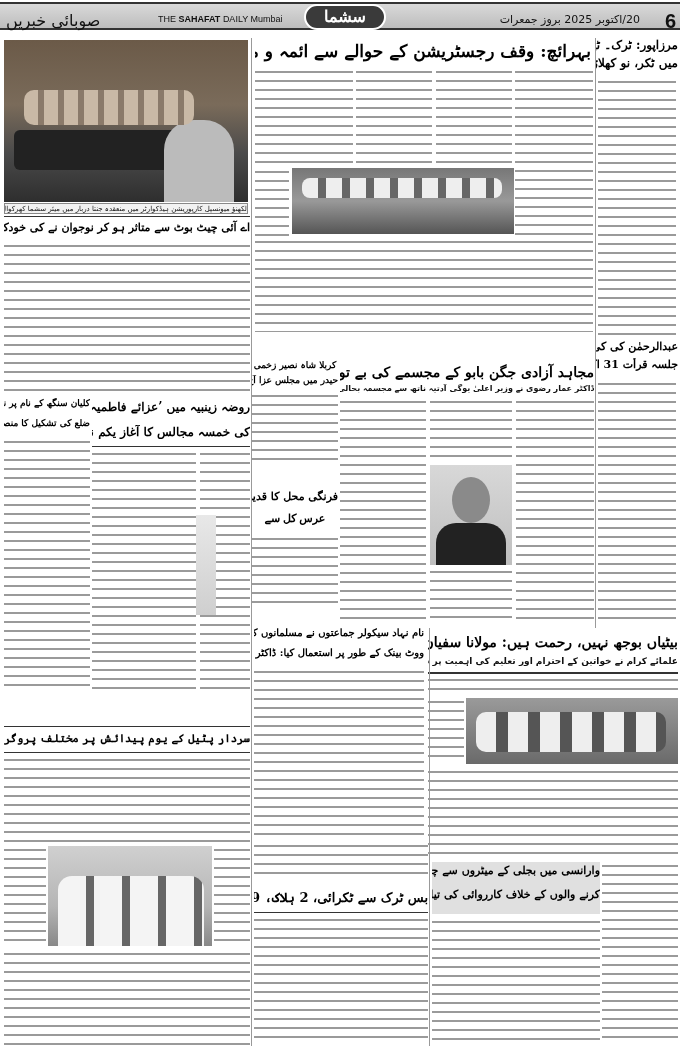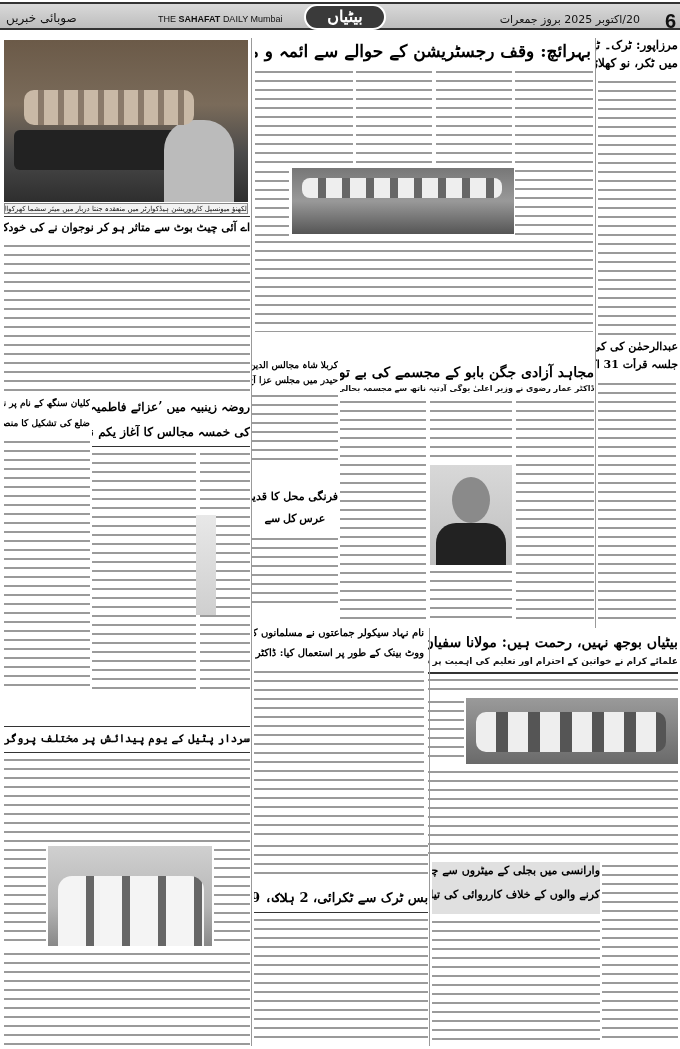--- a/index.html
+++ b/index.html
@@ -5,42 +5,42 @@
   * { box-sizing: border-box; margin: 0; padding: 0; }
   body { width: 680px; height: 1049px; background: #fff; font-family: "DejaVu Sans", sans-serif; position: relative; overflow: hidden; color: #111; }
   .abs { position: absolute; }
   .masthead { left: 0; top: 0; width: 680px; height: 36px; }
   .mh-bar { position: absolute; left: 0; top: 2px; width: 680px; height: 28px; background: linear-gradient(#d9d9d9,#bdbdbd); border-top: 2px solid #333; border-bottom: 2px solid #333; }
   .mh-pagenum { position: absolute; right: 4px; top: 6px; font: bold 20px "Liberation Sans", sans-serif; }
   .mh-date { position: absolute; right: 40px; top: 9px; font-size: 11px; direction: rtl; }
   .mh-logo { position: absolute; left: 304px; top: 4px; width: 82px; height: 26px; border-radius: 13px; background: #3a3a3a; border: 2px solid #fff; color: #fff; text-align: center; font: bold 16px "DejaVu Serif", serif; line-height: 22px; }
   .mh-brand { position: absolute; left: 158px; top: 10px; font: 9px "Liberation Sans", sans-serif; }
   .mh-brand b { font-weight: bold; margin-top: 20px; }
-  .mh-section { position: absolute; left: 6px; top: 7px; font-size: 12px; direction: rtl; }
+  .mh-section { position: absolute; left: 6px; top: 7px; font-size: 16px; direction: rtl; }
   .hl { font-family: "DejaVu Serif", serif; font-weight: bold; direction: rtl; text-align: center; color: #000; line-height: 1.2; white-space: nowrap; overflow: hidden; }
   .sub { font-family: "DejaVu Sans", sans-serif; direction: rtl; text-align: center; white-space: nowrap; overflow: hidden; }
   .body-text { direction: rtl; text-align: justify; font-size: 5px; line-height: 9px; color: #333; overflow: hidden; }
   .lines { background: repeating-linear-gradient(#fff 0 3px, #9a9a9a 3px 5px, #fff 5px 9px); }
   .photo { background: #888; overflow: hidden; }
   .rule { background: #333; }
   .vrule { background: #999; width: 1px; }
   .caption { font-size: 7px; direction: rtl; text-align: center; border: 1px solid #888; background: #f2f2f2; white-space: nowrap; overflow: hidden; }
   .grey-box { background: #e0e0e0; }
 </style>
 </head>
 <body>
 
 <div class="abs masthead">
   <div class="mh-bar">
     <span class="mh-section">صوبائی خبریں</span>
     <span class="mh-brand"><span>THE</span> <b>SAHAFAT</b> <span>DAILY Mumbai</span></span>
     <span class="mh-date">20/اکتوبر 2025 بروز جمعرات</span>
     <span class="mh-pagenum">6</span>
   </div>
-  <div class="mh-logo">بیٹیاں</div>
+  <div class="mh-logo">سشما</div>
 </div>
 
 <div class="abs photo" style="left:4px;top:40px;width:244px;height:162px;background:linear-gradient(180deg,#6b5a48 0%,#7a6b5a 40%,#4a4a4a 70%,#2e2e2e 100%);">
   <div class="abs" style="left:10px;top:90px;width:200px;height:40px;background:#222;border-radius:6px;"></div>
   <div class="abs" style="left:160px;top:80px;width:70px;height:82px;background:#bbb;border-radius:30px 30px 0 0;"></div>
   <div class="abs" style="left:20px;top:50px;width:170px;height:35px;background:repeating-linear-gradient(90deg,#c9b9a6 0 14px,#8a7a6a 14px 20px);border-radius:10px;"></div>
 </div>
 <div class="abs caption" style="left:4px;top:203px;width:244px;height:11px;line-height:10px;">لکھنؤ میونسپل کارپوریشن ہیڈکوارٹر میں منعقدہ جنتا دربار میں میئر سشما کھرکوال نے لوگوں کی شکایات سنیں۔</div>
 
 <div class="abs hl" style="left:255px;top:38px;width:336px;height:26px;font-size:17px;line-height:26px;">بہرائچ: وقف رجسٹریشن کے حوالے سے ائمہ و متولیان مساجد کی میٹنگ</div>
@@ -71,21 +71,21 @@
 <div class="abs sub" style="left:340px;top:384px;width:254px;font-size:8px;font-weight:bold;">ڈاکٹر عمار رضوی نے وزیر اعلیٰ یوگی آدتیہ ناتھ سے مجسمہ بحالی و جانچ کا مطالبہ کیا</div>
 <div class="abs body-text lines" style="left:516px;top:398px;width:78px;height:222px;"></div>
 <div class="abs body-text lines" style="left:430px;top:398px;width:82px;height:64px;"></div>
 <div class="abs photo" style="left:430px;top:465px;width:82px;height:100px;background:linear-gradient(180deg,#d8d8d8 0%,#bfbfbf 100%);">
   <div class="abs" style="left:22px;top:12px;width:38px;height:46px;background:#8a8a8a;border-radius:50%;"></div>
   <div class="abs" style="left:6px;top:58px;width:70px;height:42px;background:#222;border-radius:20px 20px 0 0;"></div>
 </div>
 <div class="abs body-text lines" style="left:430px;top:568px;width:82px;height:52px;"></div>
 <div class="abs body-text lines" style="left:340px;top:398px;width:86px;height:222px;"></div>
 
-<div class="abs hl" style="left:252px;top:360px;width:86px;font-size:9px;">کربلا شاہ مجالس الدین</div>
+<div class="abs hl" style="left:252px;top:360px;width:86px;font-size:9px;">کربلا شاہ نصیر زخمی</div>
 <div class="abs hl" style="left:252px;top:375px;width:86px;font-size:9px;">حیدر میں مجلس عزا آج</div>
 <div class="abs body-text lines" style="left:252px;top:392px;width:86px;height:70px;"></div>
 
 <div class="abs hl" style="left:252px;top:490px;width:86px;font-size:11px;">فرنگی محل کا قدیمی</div>
 <div class="abs hl" style="left:252px;top:512px;width:86px;font-size:11px;font-family:Liberation Serif, serif;">عرس کل سے</div>
 <div class="abs body-text lines" style="left:252px;top:535px;width:86px;height:70px;"></div>
 
 <div class="abs hl" style="left:92px;top:400px;width:158px;font-size:12px;">روضہ زینبیہ میں ’عزائے فاطمیہ‘</div>
 <div class="abs hl" style="left:92px;top:425px;width:158px;font-size:12px;">کی خمسہ مجالس کا آغاز یکم نومبر سے</div>
 <div class="abs rule" style="left:92px;top:446px;width:158px;height:1px;"></div>

